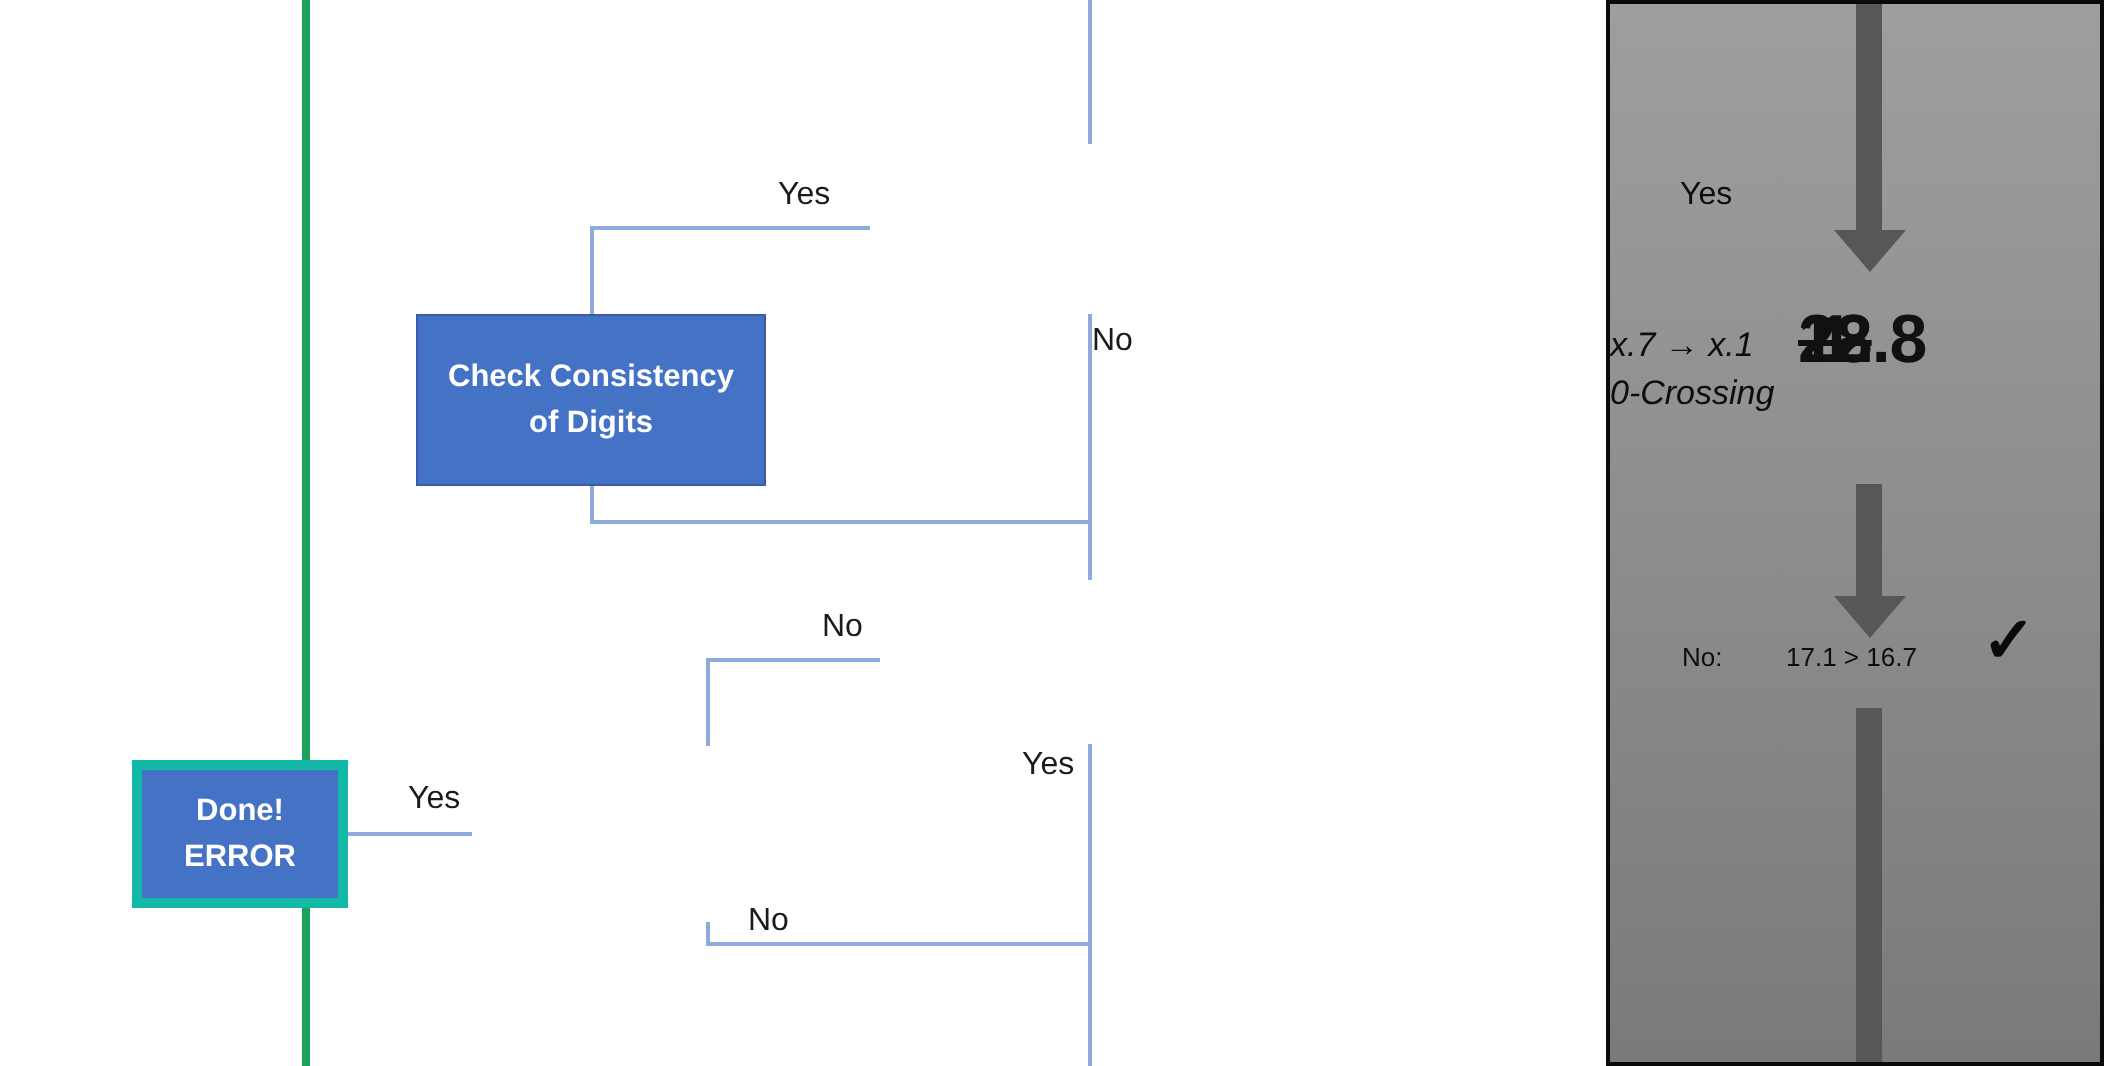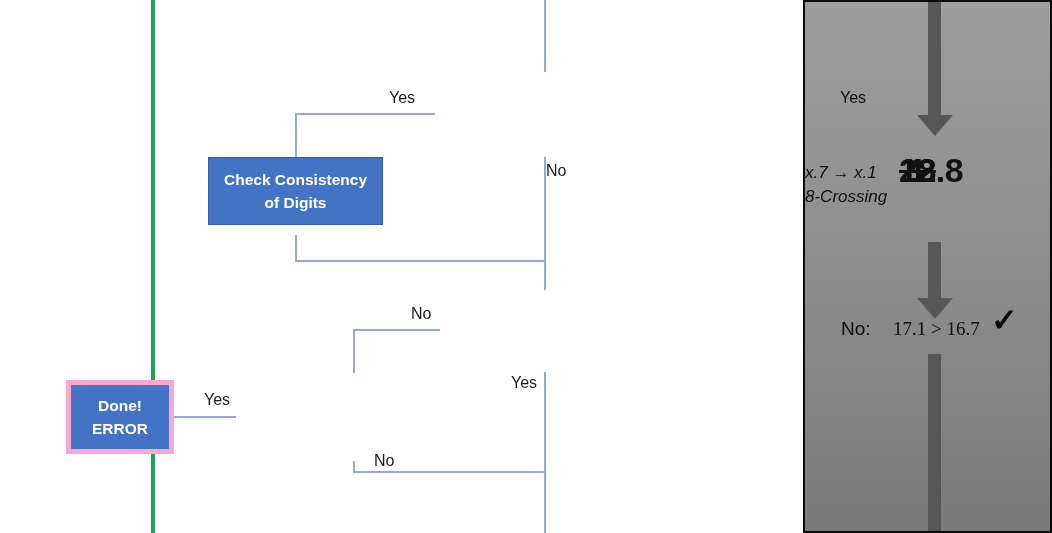--- a/index.html
+++ b/index.html
@@ -15,36 +15,36 @@
   .diamond-border{position:absolute;inset:0;background:#3A5BA9;
     clip-path:polygon(50% 0,100% 50%,50% 100%,0 50%);}
   .diamond-fill{position:absolute;inset:1.5px;background:#4472C4;
     clip-path:polygon(50% 0,100% 50%,50% 100%,0 50%);}
   .shape-text{position:absolute;inset:0;display:flex;flex-direction:column;
     align-items:center;justify-content:center;color:#ffffff;
     font-weight:600;text-align:center;z-index:4;}
   .diamond-text{font-size:11.5px;line-height:17px;}
   .rect-shape{background:#4472C4;border:1px solid #3A5BA9;box-sizing:border-box;}
   .rect-text{font-size:15.5px;line-height:23px;}
-  .done-box{background:#4472C4;border:5px solid #f9a8d4;box-sizing:border-box;padding-left:36px;}
+  .done-box{background:#4472C4;border:5px solid #14b8a6;box-sizing:border-box;padding-left:36px;}
   
   .edge-label{position:absolute;z-index:5;color:#1b1b1b;font-size:16px;line-height:20px;}
   
   .panel{position:absolute;left:803px;top:0;width:249px;height:533px;box-sizing:border-box;
     border:2px solid #0a0a0a;z-index:6;
     background:linear-gradient(to bottom,#9e9e9e 0%,#8f8f8f 45%,#7a7a7a 100%);}
   .panel *{position:absolute;}
   .arrow-shaft{width:13px;background:#575757;}
   .arrow-head{width:0;height:0;border-left:18px solid transparent;
     border-right:18px solid transparent;border-top:21px solid #575757;}
   .panel-label{color:#0d0d0d;font-size:16px;line-height:20px;}
   .case-text{color:#0d0d0d;font-size:17px;line-height:24px;width:90px;text-align:left;font-style:italic;}
   .big-nums{color:#111111;font-size:34px;line-height:37px;font-weight:600;letter-spacing:-0.5px;}
   .struck{text-decoration:line-through;text-decoration-thickness:3px;}
-  .result-text{color:#0d0d0d;font-size:19px;line-height:22px;}
+  .result-text{color:#0d0d0d;font-size:13px;line-height:22px;}
   .check{color:#0a0a0a;font-size:32px;font-weight:bold;line-height:32px;}
 </style>
 </head>
 <body>
 
 <div id="slide">
 
   <div class="green-line"></div>
 
   <div class="conn" style="left:544px;top:0;width:2px;height:72px;"></div>
@@ -54,21 +54,21 @@
   <div class="conn" style="left:295px;top:260px;width:250px;height:2px;"></div>
   <div class="conn" style="left:544px;top:157px;width:2px;height:133px;"></div>
   <div class="conn" style="left:353px;top:329px;width:87px;height:2px;"></div>
   <div class="conn" style="left:353px;top:329px;width:2px;height:44px;"></div>
   <div class="conn" style="left:174px;top:416px;width:62px;height:2px;"></div>
   <div class="conn" style="left:544px;top:372px;width:2px;height:161px;"></div>
   <div class="conn" style="left:353px;top:461px;width:2px;height:12px;"></div>
   <div class="conn" style="left:353px;top:471px;width:192px;height:2px;"></div>
 
 
-  <div class="shape rect-shape" style="left:208px;top:157px;width:175px;height:68px;">
+  <div class="shape rect-shape" style="left:208px;top:157px;width:175px;height:86px;">
     <div class="shape-text rect-text">
       <span>Check Consistency</span>
       <span>of Digits</span>
     </div>
   </div>
 
 
 
   <div class="shape done-box" style="left:66px;top:380px;width:108px;height:74px;">
     <div class="shape-text rect-text">
@@ -85,34 +85,34 @@
   <div class="edge-label" style="left:374px;top:451px;">No</div>
 
   <div class="panel">
     <div class="arrow-shaft" style="left:123px;top:0;height:113px;"></div>
     <div class="arrow-head" style="left:112px;top:113px;"></div>
 
     <div class="panel-label" style="left:35px;top:86px;">Yes</div>
 
     <div class="case-text" style="left:0;top:159px;">
       <div style="position:static;">x.7 → x.1</div>
-      <div style="position:static;">8-Crossing</div>
+      <div style="position:static;">0-Crossing</div>
     </div>
 
     <div class="big-nums" style="left:94px;top:150px;">
       <div style="position:static;">
           <span class="struck">18</span>
           <span>.1</span>
         </div>
       <div style="position:static;">22.8</div>
     </div>
 
     <div class="arrow-shaft" style="left:123px;top:240px;height:56px;"></div>
     <div class="arrow-head" style="left:112px;top:296px;"></div>
 
     <div class="result-text" style="left:36px;top:316px;">No:</div>
-    <div class="result-text" style="left:88px;top:316px;font-family:Liberation Serif, serif;">17.1 &gt; 16.7</div>
+    <div class="result-text" style="left:88px;top:316px;">17.1 &gt; 16.7</div>
     <div class="check" style="left:186px;top:302px;">✓</div>
 
     <div class="arrow-shaft" style="left:123px;top:352px;height:177px;"></div>
   </div>
 
 </div>
 
 </body></html>

